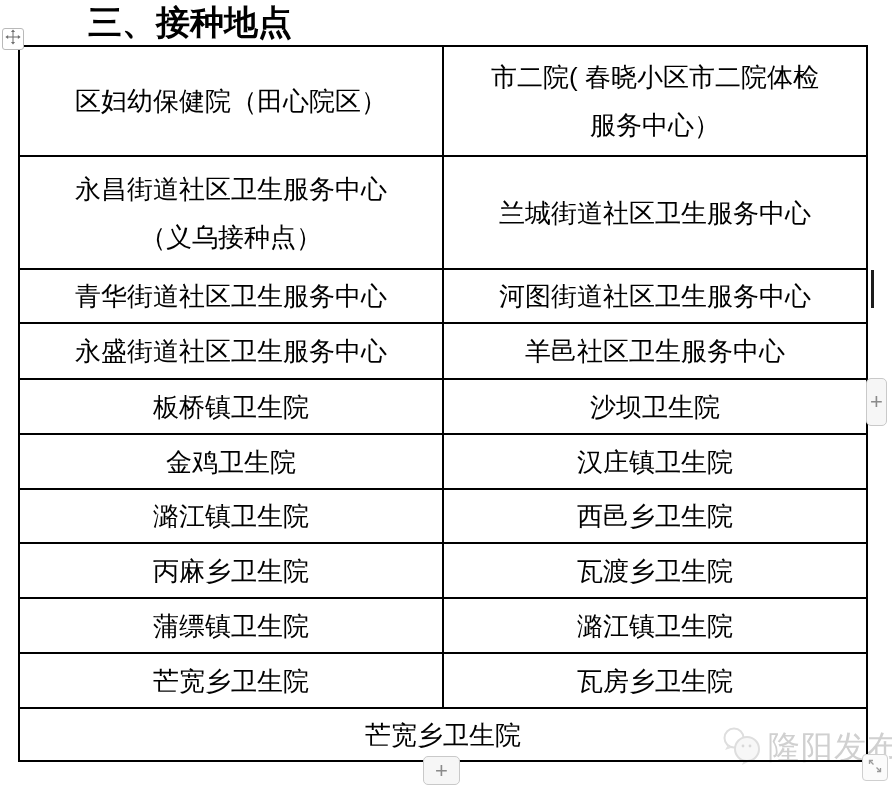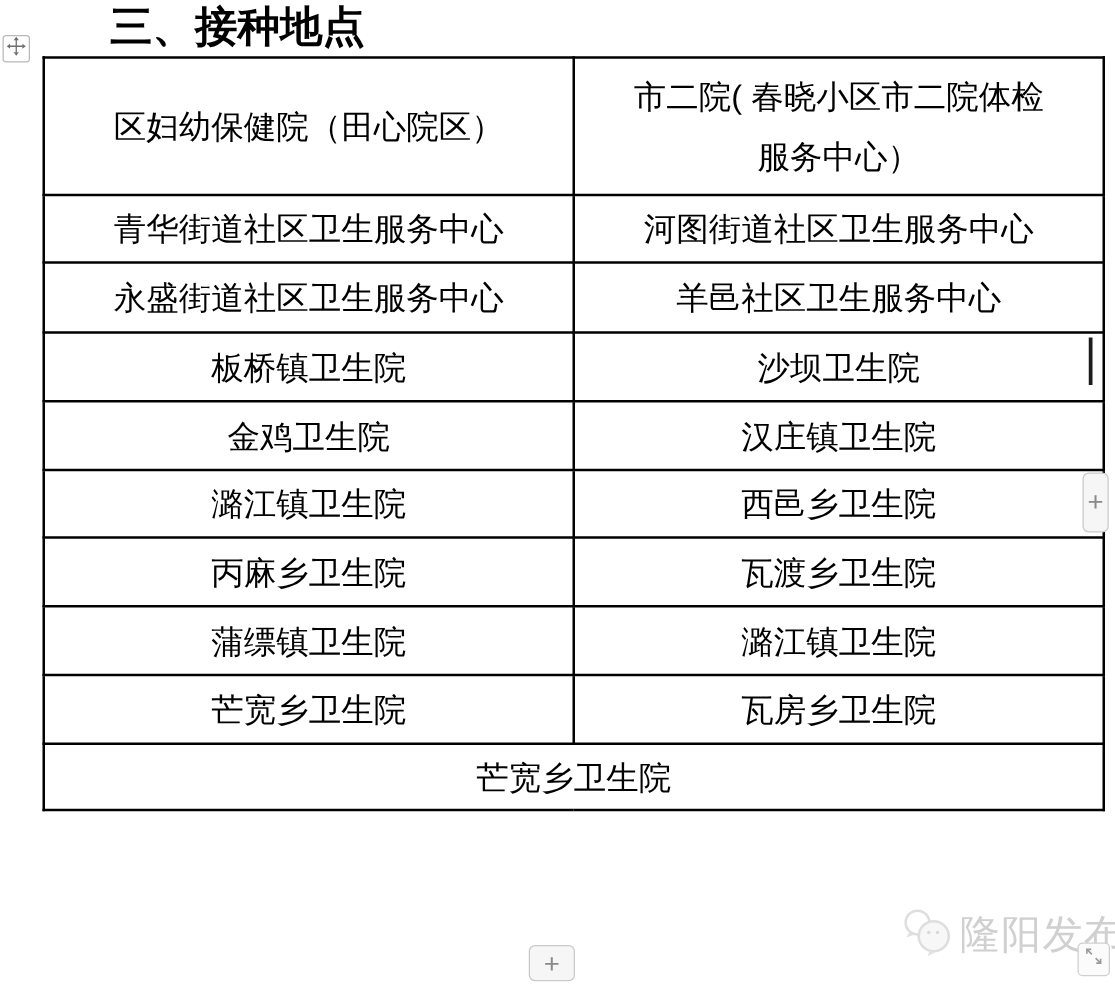--- a/index.html
+++ b/index.html
@@ -11,21 +11,21 @@
          font-weight:600;color:#000;z-index:3;white-space:nowrap;}
 
   
   .watermark{position:absolute;left:720px;top:726px;height:44px;display:flex;align-items:center;
              z-index:1;color:#d0d0d0;}
   .watermark-text{font-size:32px;letter-spacing:1px;white-space:nowrap;
                   text-shadow:1px 1px 0 #ffffff;}
   .watermark-logo{margin-right:4px;display:block;}
 
   
-  table.loc{position:absolute;left:34px;top:45px;z-index:2;border-collapse:collapse;
+  table.loc{position:absolute;left:18px;top:45px;z-index:2;border-collapse:collapse;
             table-layout:fixed;background:transparent;border-radius:28px;}
   table.loc td{border:2px solid #000;text-align:center;vertical-align:middle;
                padding:0;font-size:26px;color:#000;overflow:hidden;}
   .cell-line{line-height:48px;white-space:nowrap;}
 
   
   .move-handle{position:absolute;left:2px;top:28px;width:22px;height:22px;background:#fff;
                border:1px solid #b9b9b9;border-radius:3px;display:flex;align-items:center;
                justify-content:center;z-index:5;box-sizing:border-box;}
   .plus-btn{position:absolute;display:flex;align-items:center;justify-content:center;
@@ -82,20 +82,29 @@
       </colgroup>
     <tbody>
       <tr style="height:110px">
         <td>
             <div class="cell-line">区妇幼保健院（田心院区）</div>
           </td>
         <td>
           <div class="cell-line">市二院( 春晓小区市二院体检</div>
           <div class="cell-line">服务中心）</div>
         </td>
+      </tr>
+      <tr style="height:113px">
+        <td>
+          <div class="cell-line">永昌街道社区卫生服务中心</div>
+          <div class="cell-line">（义乌接种点）</div>
+        </td>
+        <td>
+            <div class="cell-line">兰城街道社区卫生服务中心</div>
+          </td>
       </tr>
       <tr style="height:54px">
         <td>
             <div class="cell-line">青华街道社区卫生服务中心</div>
           </td>
         <td>
             <div class="cell-line">河图街道社区卫生服务中心</div>
           </td>
       </tr>
       <tr style="height:56px">

